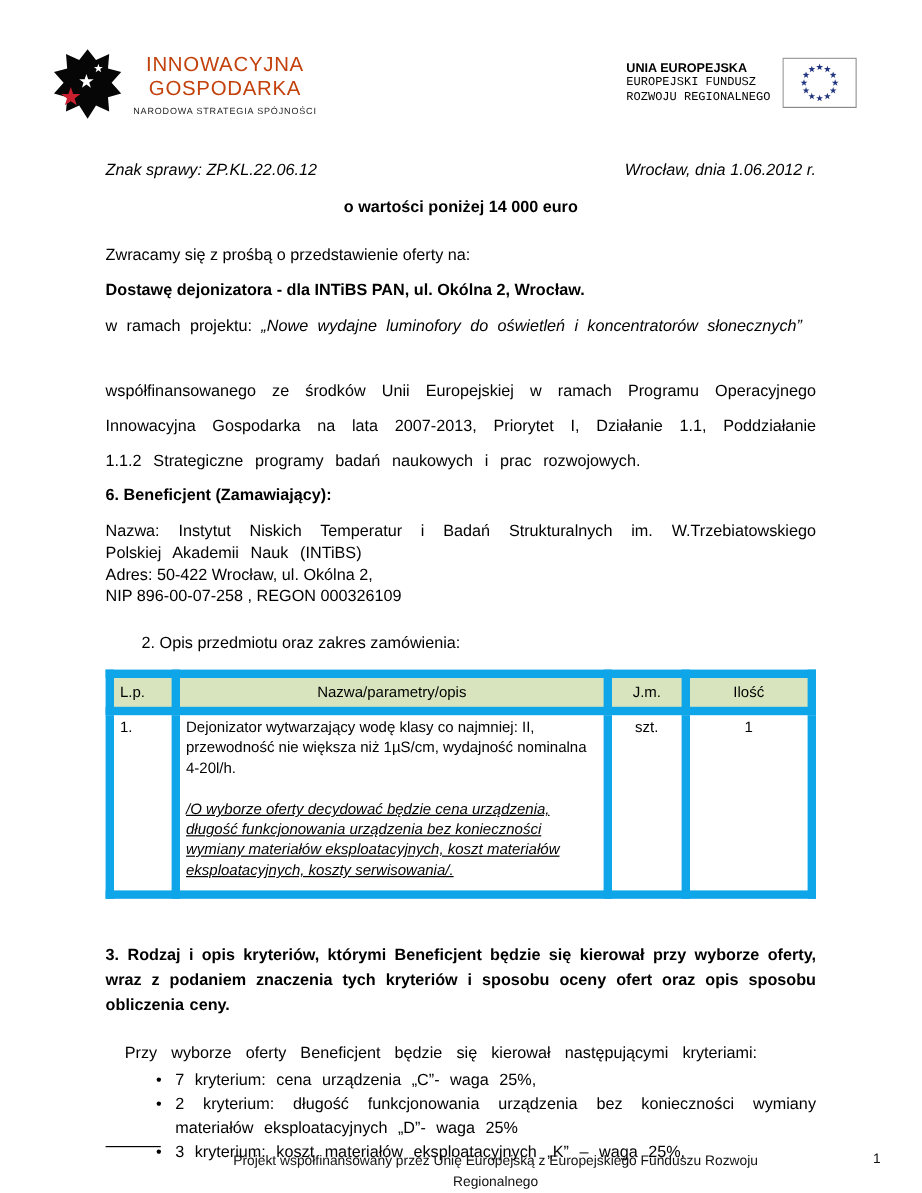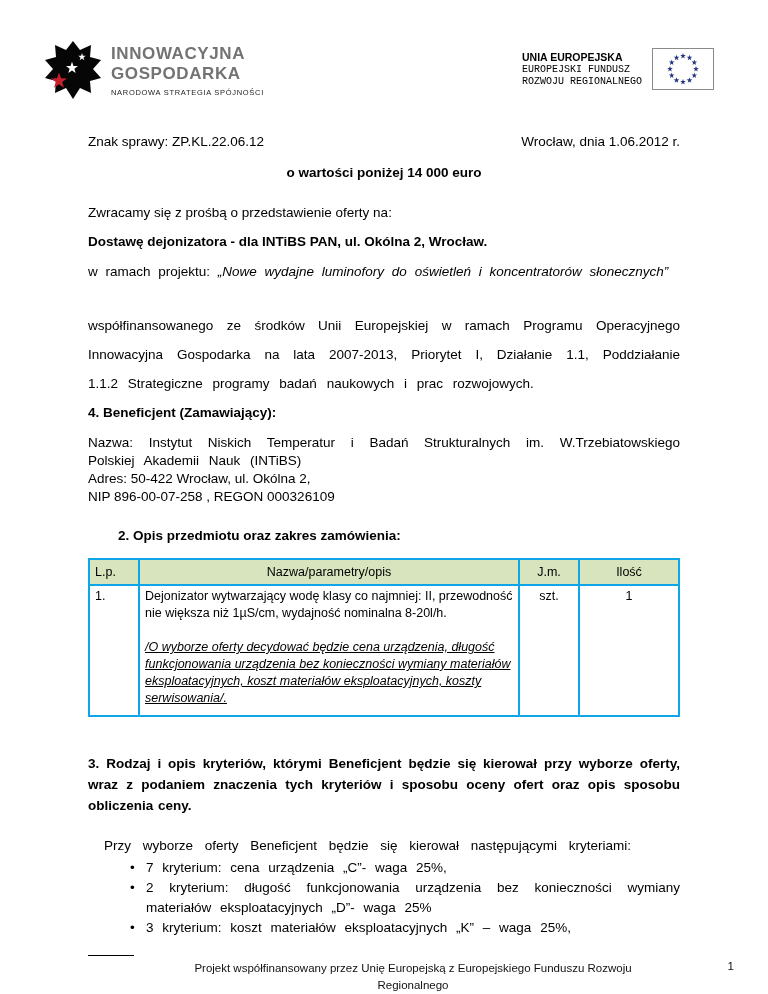--- a/index.html
+++ b/index.html
@@ -18,38 +18,38 @@
 
   
   .header {
     display: flex;
     justify-content: space-between;
     align-items: flex-start;
     padding: 40px 54px 0 44px;
   }
   .ig-logo { display: flex; align-items: center; gap: 9px; }
   .ig-text .ig-l1 {
-    font-size: 17px; font-weight: bold; letter-spacing: 0.6px;
-    line-height: 20px; color: #737373;
+    font-size: 17px; font-weight: normal; letter-spacing: 0.6px;
+    line-height: 20px; color: #c2410c; text-align: center;
   }
   .ig-sub {
     font-size: 7.5px; letter-spacing: 0.7px; margin-top: 4px; color: #222;
   }
   .eu-logo { display: flex; align-items: center; gap: 10px; margin-top: 8px; }
   .eu-text { text-align: left; }
   .eu-l1 { font-size: 10.5px; font-weight: bold; line-height: 13px; }
   .eu-l2 { font-size: 10px; line-height: 12px; font-family: Liberation Mono, monospace; }
 
   
   .content {
     margin: 32px 88px 0 88px;
     font-size: 13.5px;
     line-height: 20px;
   }
-  .meta-row { display: flex; justify-content: space-between; }
+  .meta-row { display: flex; justify-content: space-between; font-style: italic; }
 
   .doc-title   { text-align: center; font-weight: bold; margin-top: 16px; }
   .doc-subtitle{ text-align: center; font-weight: bold; margin-top: 11px; }
 
   .p-request { margin-top: 20px; }
   .p-subject { margin-top: 9px; font-weight: bold; }
 
   .p-project {
     margin-top: 5px; text-align: justify;
     line-height: 29px; word-spacing: 4px;
@@ -59,30 +59,30 @@
   .p-financing {
     margin-top: 25px; text-align: justify;
     line-height: 29px; word-spacing: 6px;
   }
 
   .h-section1 { margin-top: 5px; font-weight: bold; }
 
   .beneficiary { margin-top: 11px; line-height: 18px; }
   .beneficiary .b-name { text-align: justify; word-spacing: 6px; }
 
-  .h-section2 { margin-top: 20px; font-weight: bold; padding-left: 30px; }
+  .h-section2 { margin-top: 20px; font-weight: normal; padding-left: 30px; }
 
   
   .doc-table {
     margin-top: 12px; width: 100%;
     border-collapse: collapse;
     font-size: 12.5px; line-height: 17px;
   }
   .doc-table th, .doc-table td {
-    border: 2px solid #0ea5e9;
+    border: 7px solid #0ea5e9;
     vertical-align: top;
     padding: 2px 5px;
   }
   .doc-table thead th {
     background: #d7e4bd;
     font-weight: normal;
     height: 20px;
     vertical-align: middle;
   }
   .c-lp  { width: 38px; text-align: left; }
@@ -186,21 +186,21 @@
     <p class="p-request" style="margin-bottom:0;">Zwracamy się z prośbą o przedstawienie oferty na:</p>
 
     <p class="p-subject" style="margin-bottom:0;">Dostawę dejonizatora -  dla INTiBS PAN, ul. Okólna 2, Wrocław.</p>
 
     <p class="p-project" style="margin-bottom:0;">
       <span>w ramach projektu: </span><span class="project-name">„Nowe wydajne luminofory do oświetleń i koncentratorów słonecznych”</span>
     </p>
 
     <p class="p-financing" style="margin-bottom:0;">współfinansowanego ze środków Unii Europejskiej w ramach Programu Operacyjnego Innowacyjna Gospodarka na lata 2007-2013, Priorytet I, Działanie 1.1, Poddziałanie 1.1.2 Strategiczne programy badań naukowych i prac rozwojowych.</p>
 
-    <div class="h-section1">4.  Beneficjent (Zamawiający):</div>
+    <div class="h-section1">6.  Beneficjent (Zamawiający):</div>
 
     <div class="beneficiary">
       <div class="b-name">Nazwa: Instytut Niskich Temperatur i Badań Strukturalnych im. W.Trzebiatowskiego Polskiej Akademii Nauk (INTiBS)</div>
       <div>Adres: 50-422 Wrocław, ul. Okólna 2,</div>
       <div>NIP 896-00-07-258 , REGON 000326109</div>
     </div>
 
     <div class="h-section2">2.  Opis przedmiotu oraz zakres zamówienia:</div>
 
     <table class="doc-table">
@@ -209,21 +209,21 @@
           <th class="c-lp">L.p.</th>
           <th class="c-desc" style="text-align:center;">Nazwa/parametry/opis</th>
           <th class="c-jm">J.m.</th>
           <th class="c-qty">Ilość</th>
         </tr>
       </thead>
       <tbody>
         <tr>
           <td class="c-lp">1.</td>
           <td class="c-desc">
-            <div>Dejonizator wytwarzający wodę klasy co najmniej: II, przewodność nie większa niż 1µS/cm, wydajność nominalna 8-20l/h.</div>
+            <div>Dejonizator wytwarzający wodę klasy co najmniej: II, przewodność nie większa niż 1µS/cm, wydajność nominalna 4-20l/h.</div>
             <div class="desc-note">/O wyborze oferty decydować będzie cena urządzenia, długość funkcjonowania urządzenia bez konieczności wymiany materiałów eksploatacyjnych, koszt materiałów eksploatacyjnych, koszty serwisowania/.</div>
           </td>
           <td class="c-jm">szt.</td>
           <td class="c-qty">1</td>
         </tr>
       </tbody>
     </table>
 
     <div class="h-section3">3. Rodzaj i opis kryteriów, którymi Beneficjent będzie się kierował przy wyborze oferty, wraz z podaniem znaczenia tych kryteriów i sposobu oceny ofert oraz opis sposobu obliczenia ceny.</div>
 

